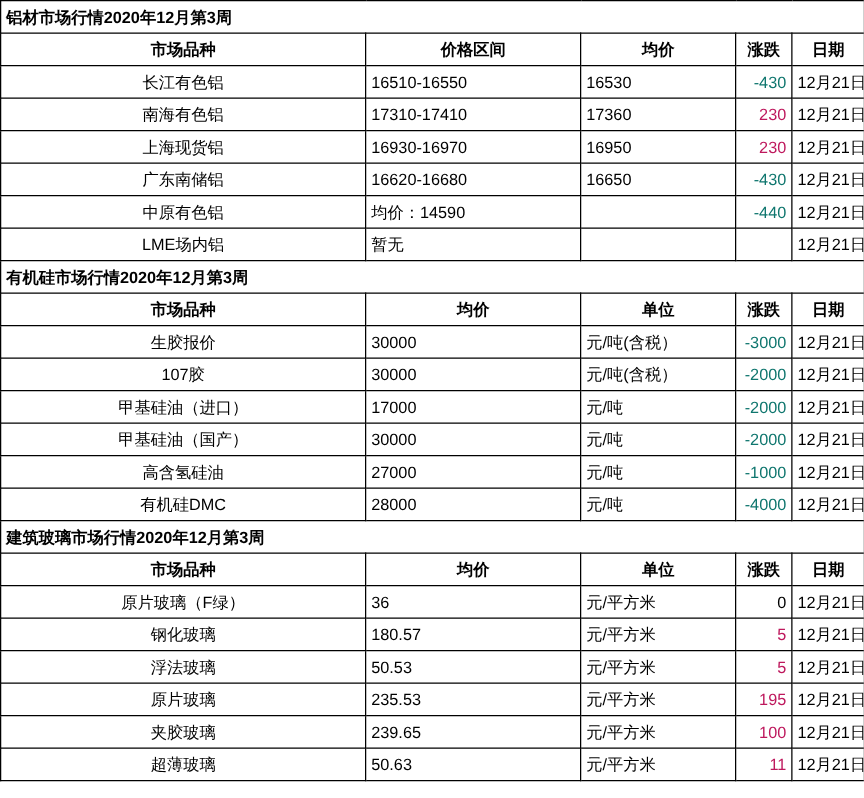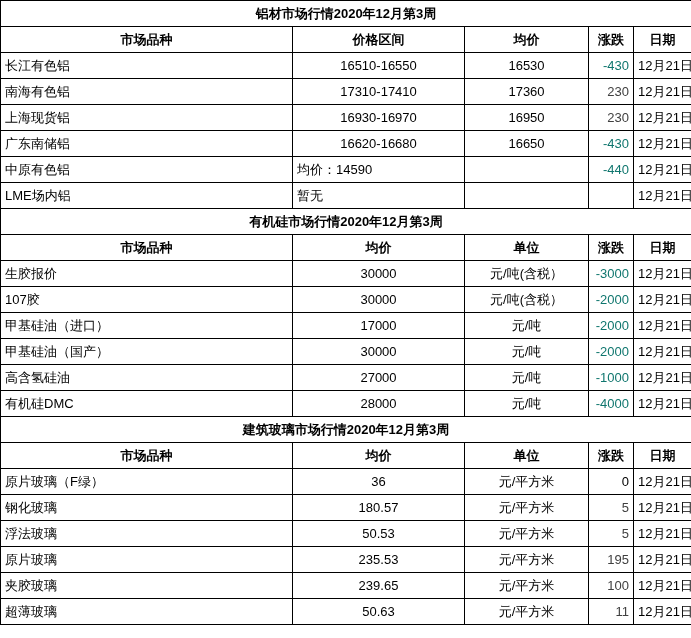--- a/index.html
+++ b/index.html
@@ -31,33 +31,33 @@
   }
   
   col.c0 { width: 292px; }
   col.c1 { width: 172px; }
   col.c2 { width: 124px; }
   col.c3 { width: 45px; }
   col.c4 { width: 58px; }
 
   .section-title {
     font-weight: bold;
-    text-align: center;
+    text-align: left;
     font-size: 13.5px;
   }
   .hdr {
     font-weight: bold;
     text-align: center;
     margin-left: 44px;
   }
-  .center { }
-  .right { text-align: center; margin-left: 46px; }
+  .center { text-align: center; }
+  .right { text-align: left; margin-left: 46px; }
   .left { text-align: left; }
   .neg { color: #0f766e; text-align: right; }
-  .pos { color: #404040; text-align: right; margin-left: 18px; }
+  .pos { color: #be185d; text-align: right; margin-left: 18px; }
   .zero { text-align: right; }
 </style>
 </head>
 <body>
 
 <table class="sheet">
   <colgroup>
     <col class="c0">
       <col class="c1">
       <col class="c2">

